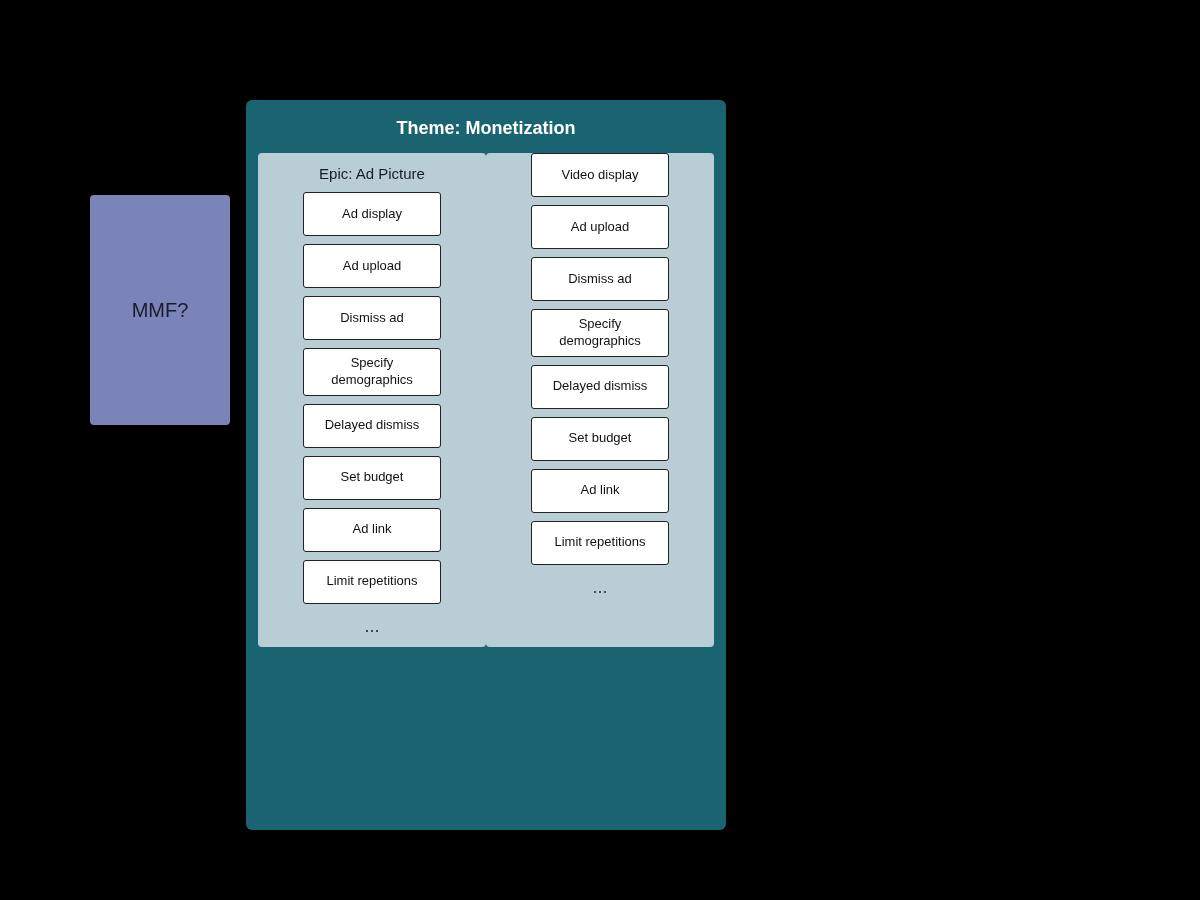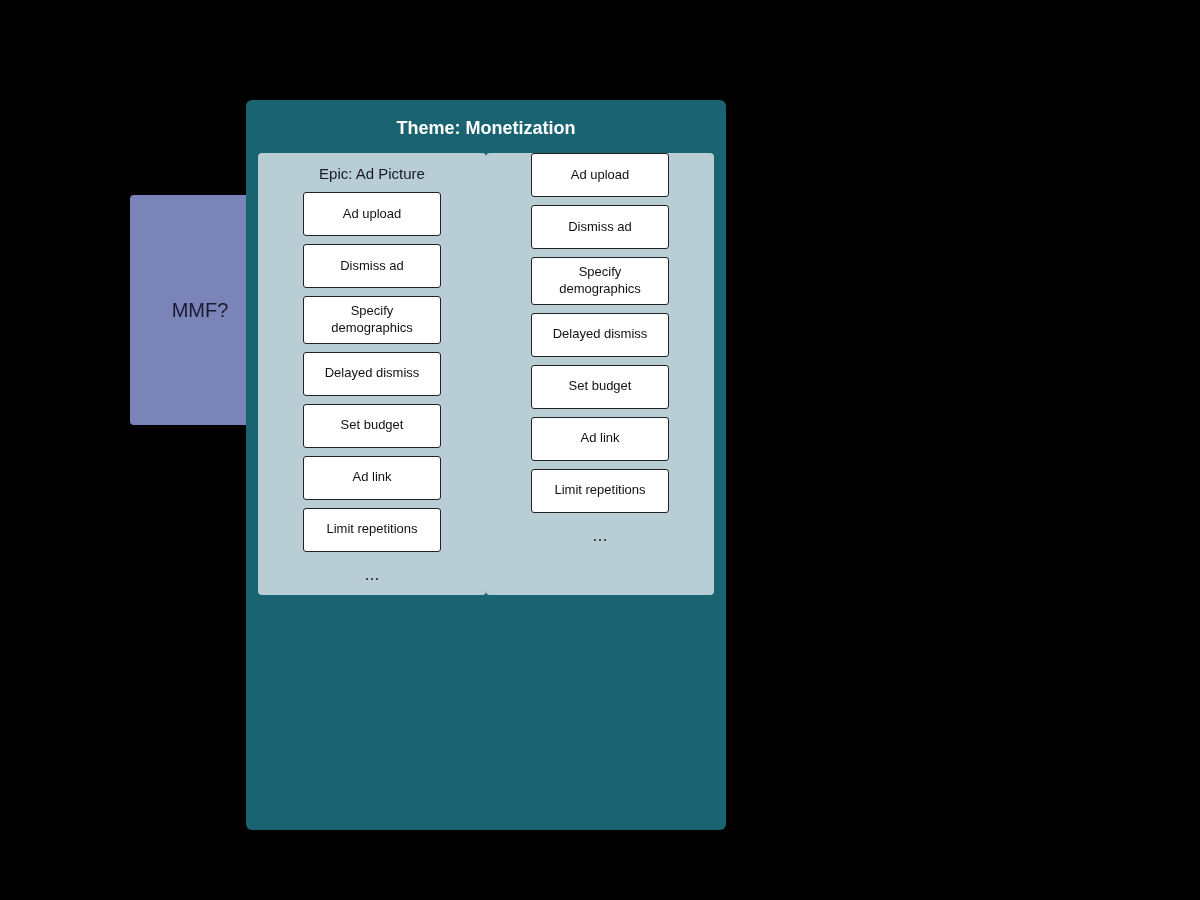--- a/index.html
+++ b/index.html
@@ -25,21 +25,20 @@
       top: 195px;
       left: 90px;
       width: 140px;
       height: 230px;
       background: #7b84b8;
       border-radius: 4px;
       display: flex;
       align-items: center;
       justify-content: center;
       z-index: 1;
-      margin-left: 40px;
     }
     .mmf-label {
       font-size: 20px;
       color: #1a1a2e;
       font-weight: 500;
     }
 
     
     .theme-container {
       position: absolute;
@@ -122,30 +121,32 @@
     <span class="mmf-label">MMF?</span>
   </div>
 
   <div class="theme-container">
     <div class="theme-title">Theme: Monetization</div>
 
     <div class="epics-wrapper">
 
     <div class="epic-column">
           <div class="epic-title">Epic: Ad Picture</div>
+          <div class="story-card">Ad display</div>
           <div class="story-card">Ad upload</div>
           <div class="story-card">Dismiss ad</div>
           <div class="story-card">Specify demographics</div>
           <div class="story-card">Delayed dismiss</div>
           <div class="story-card">Set budget</div>
           <div class="story-card">Ad link</div>
           <div class="story-card">Limit repetitions</div>
           <div class="ellipsis">...</div>
         </div>
         <div class="epic-column">
+          <div class="story-card">Video display</div>
           <div class="story-card">Ad upload</div>
           <div class="story-card">Dismiss ad</div>
           <div class="story-card">Specify demographics</div>
           <div class="story-card">Delayed dismiss</div>
           <div class="story-card">Set budget</div>
           <div class="story-card">Ad link</div>
           <div class="story-card">Limit repetitions</div>
           <div class="ellipsis">...</div>
         </div>
       </div>

